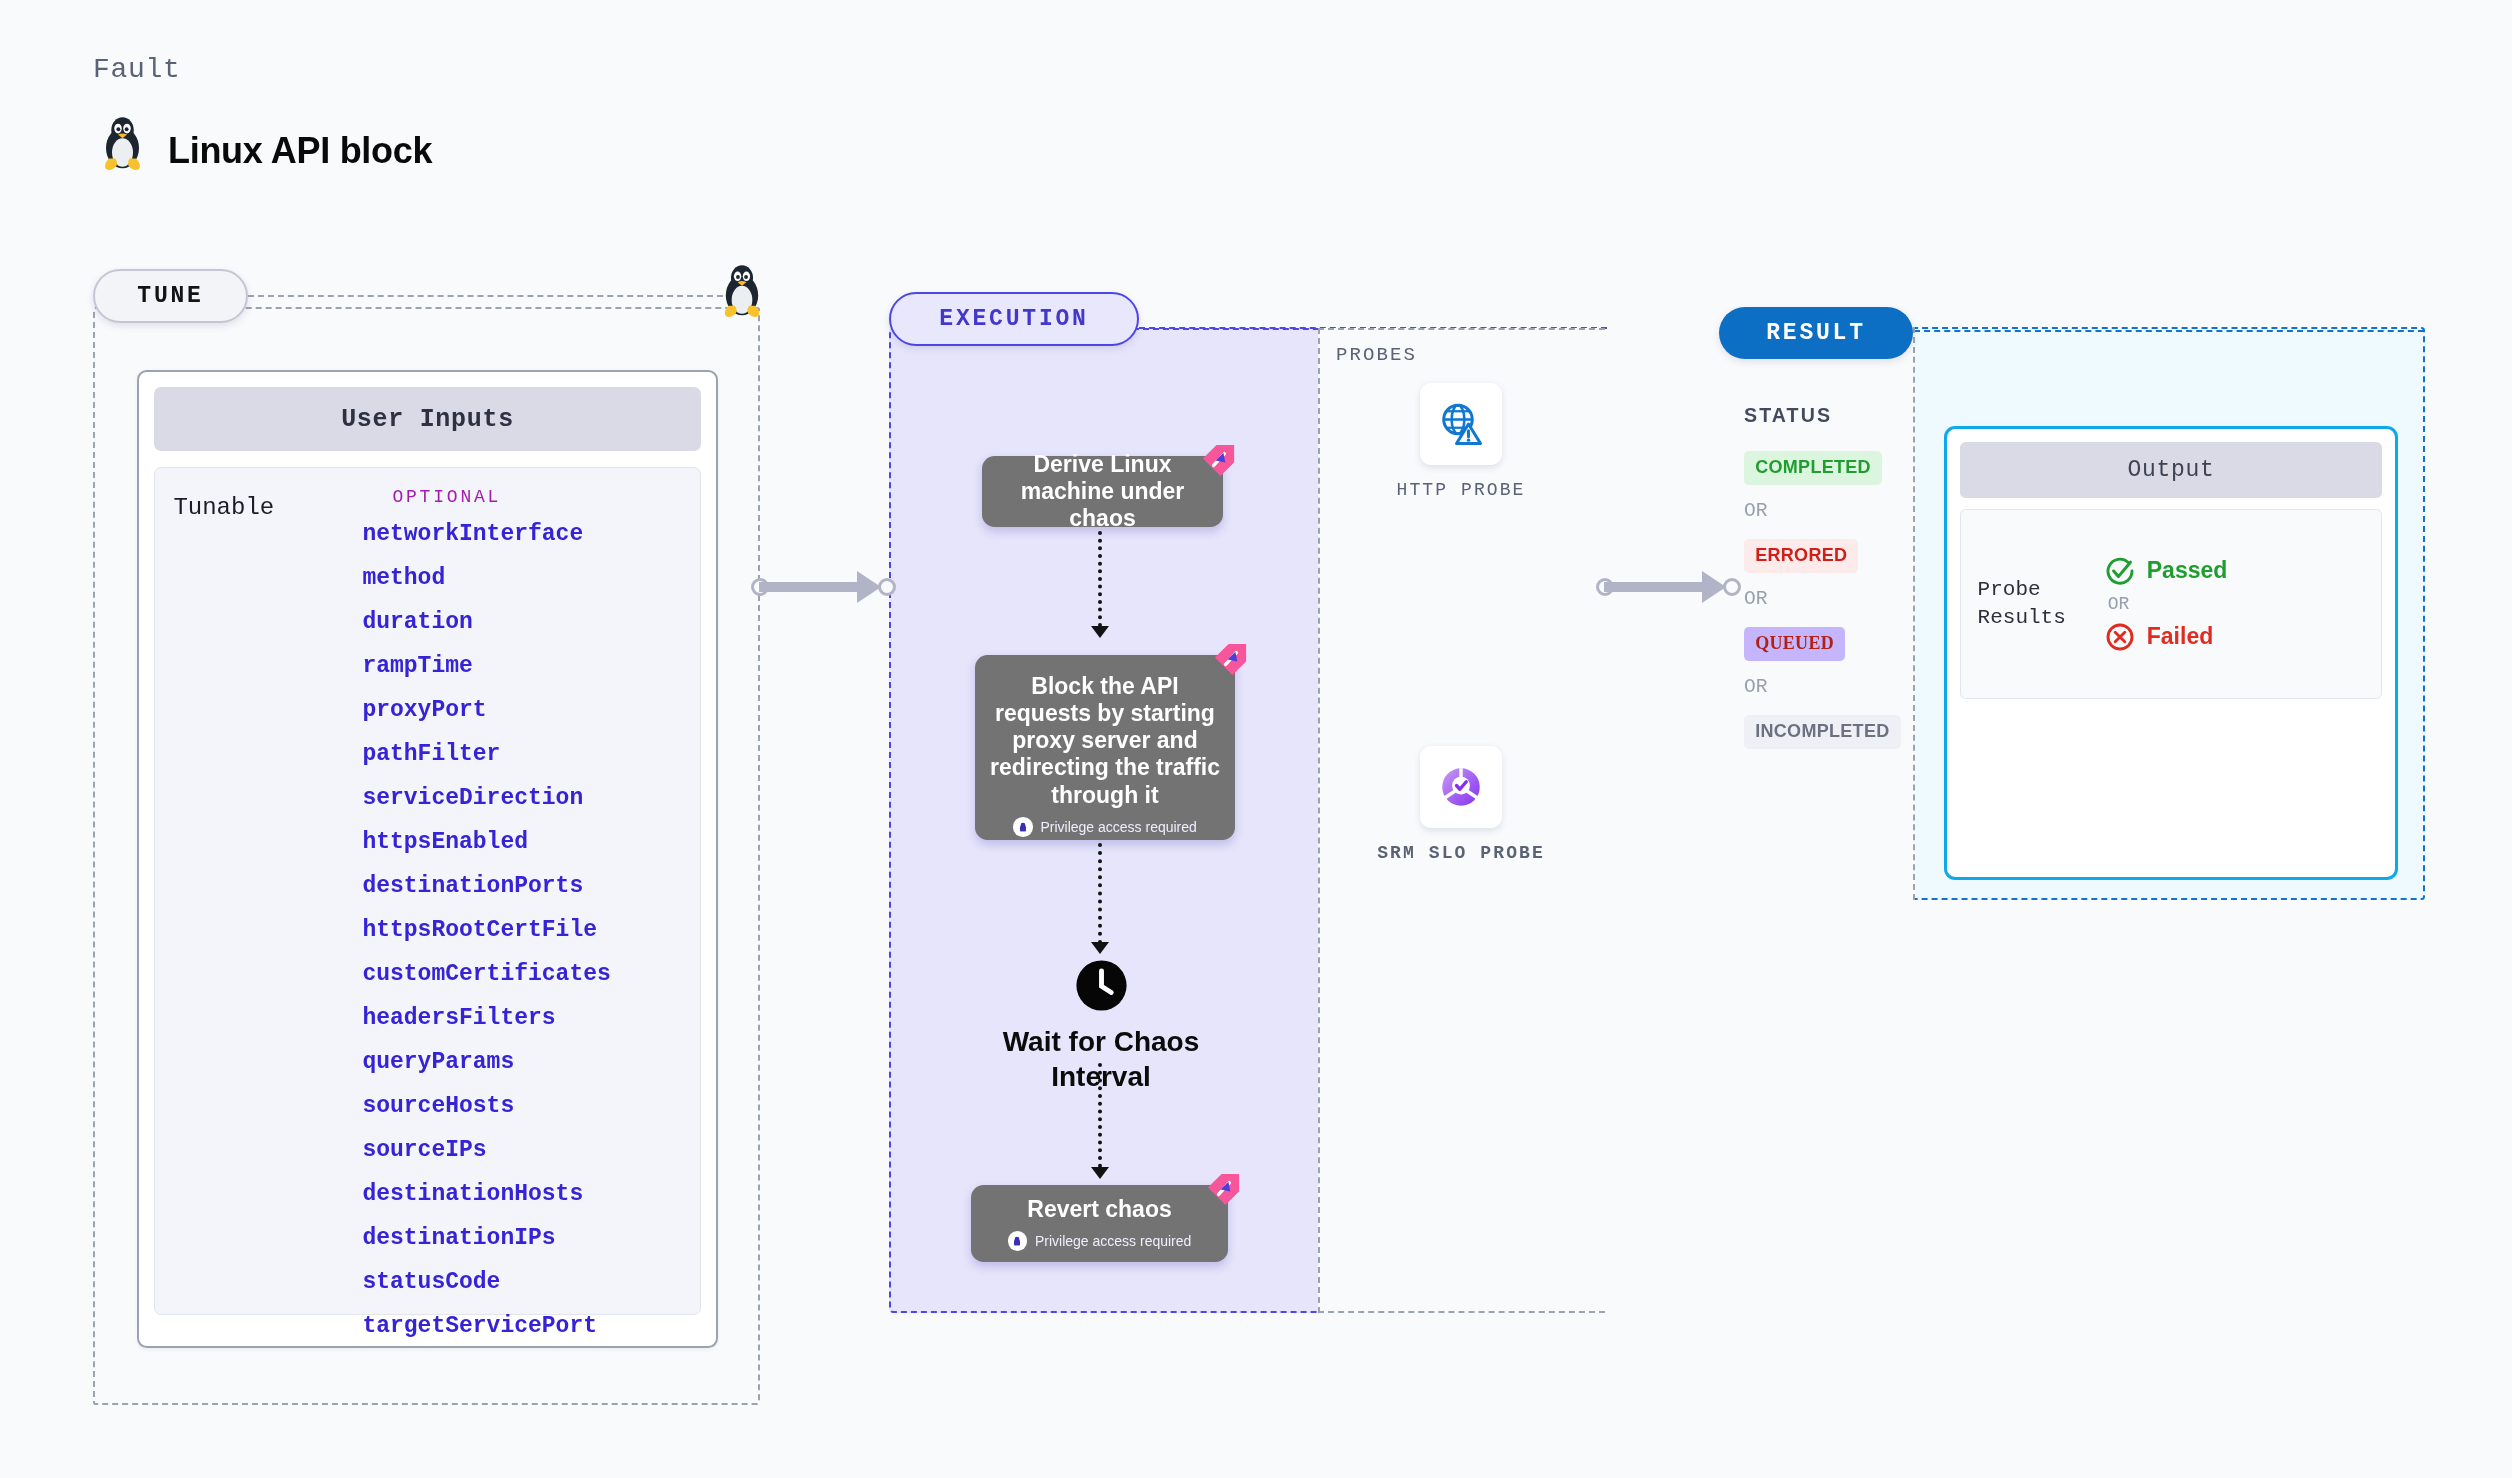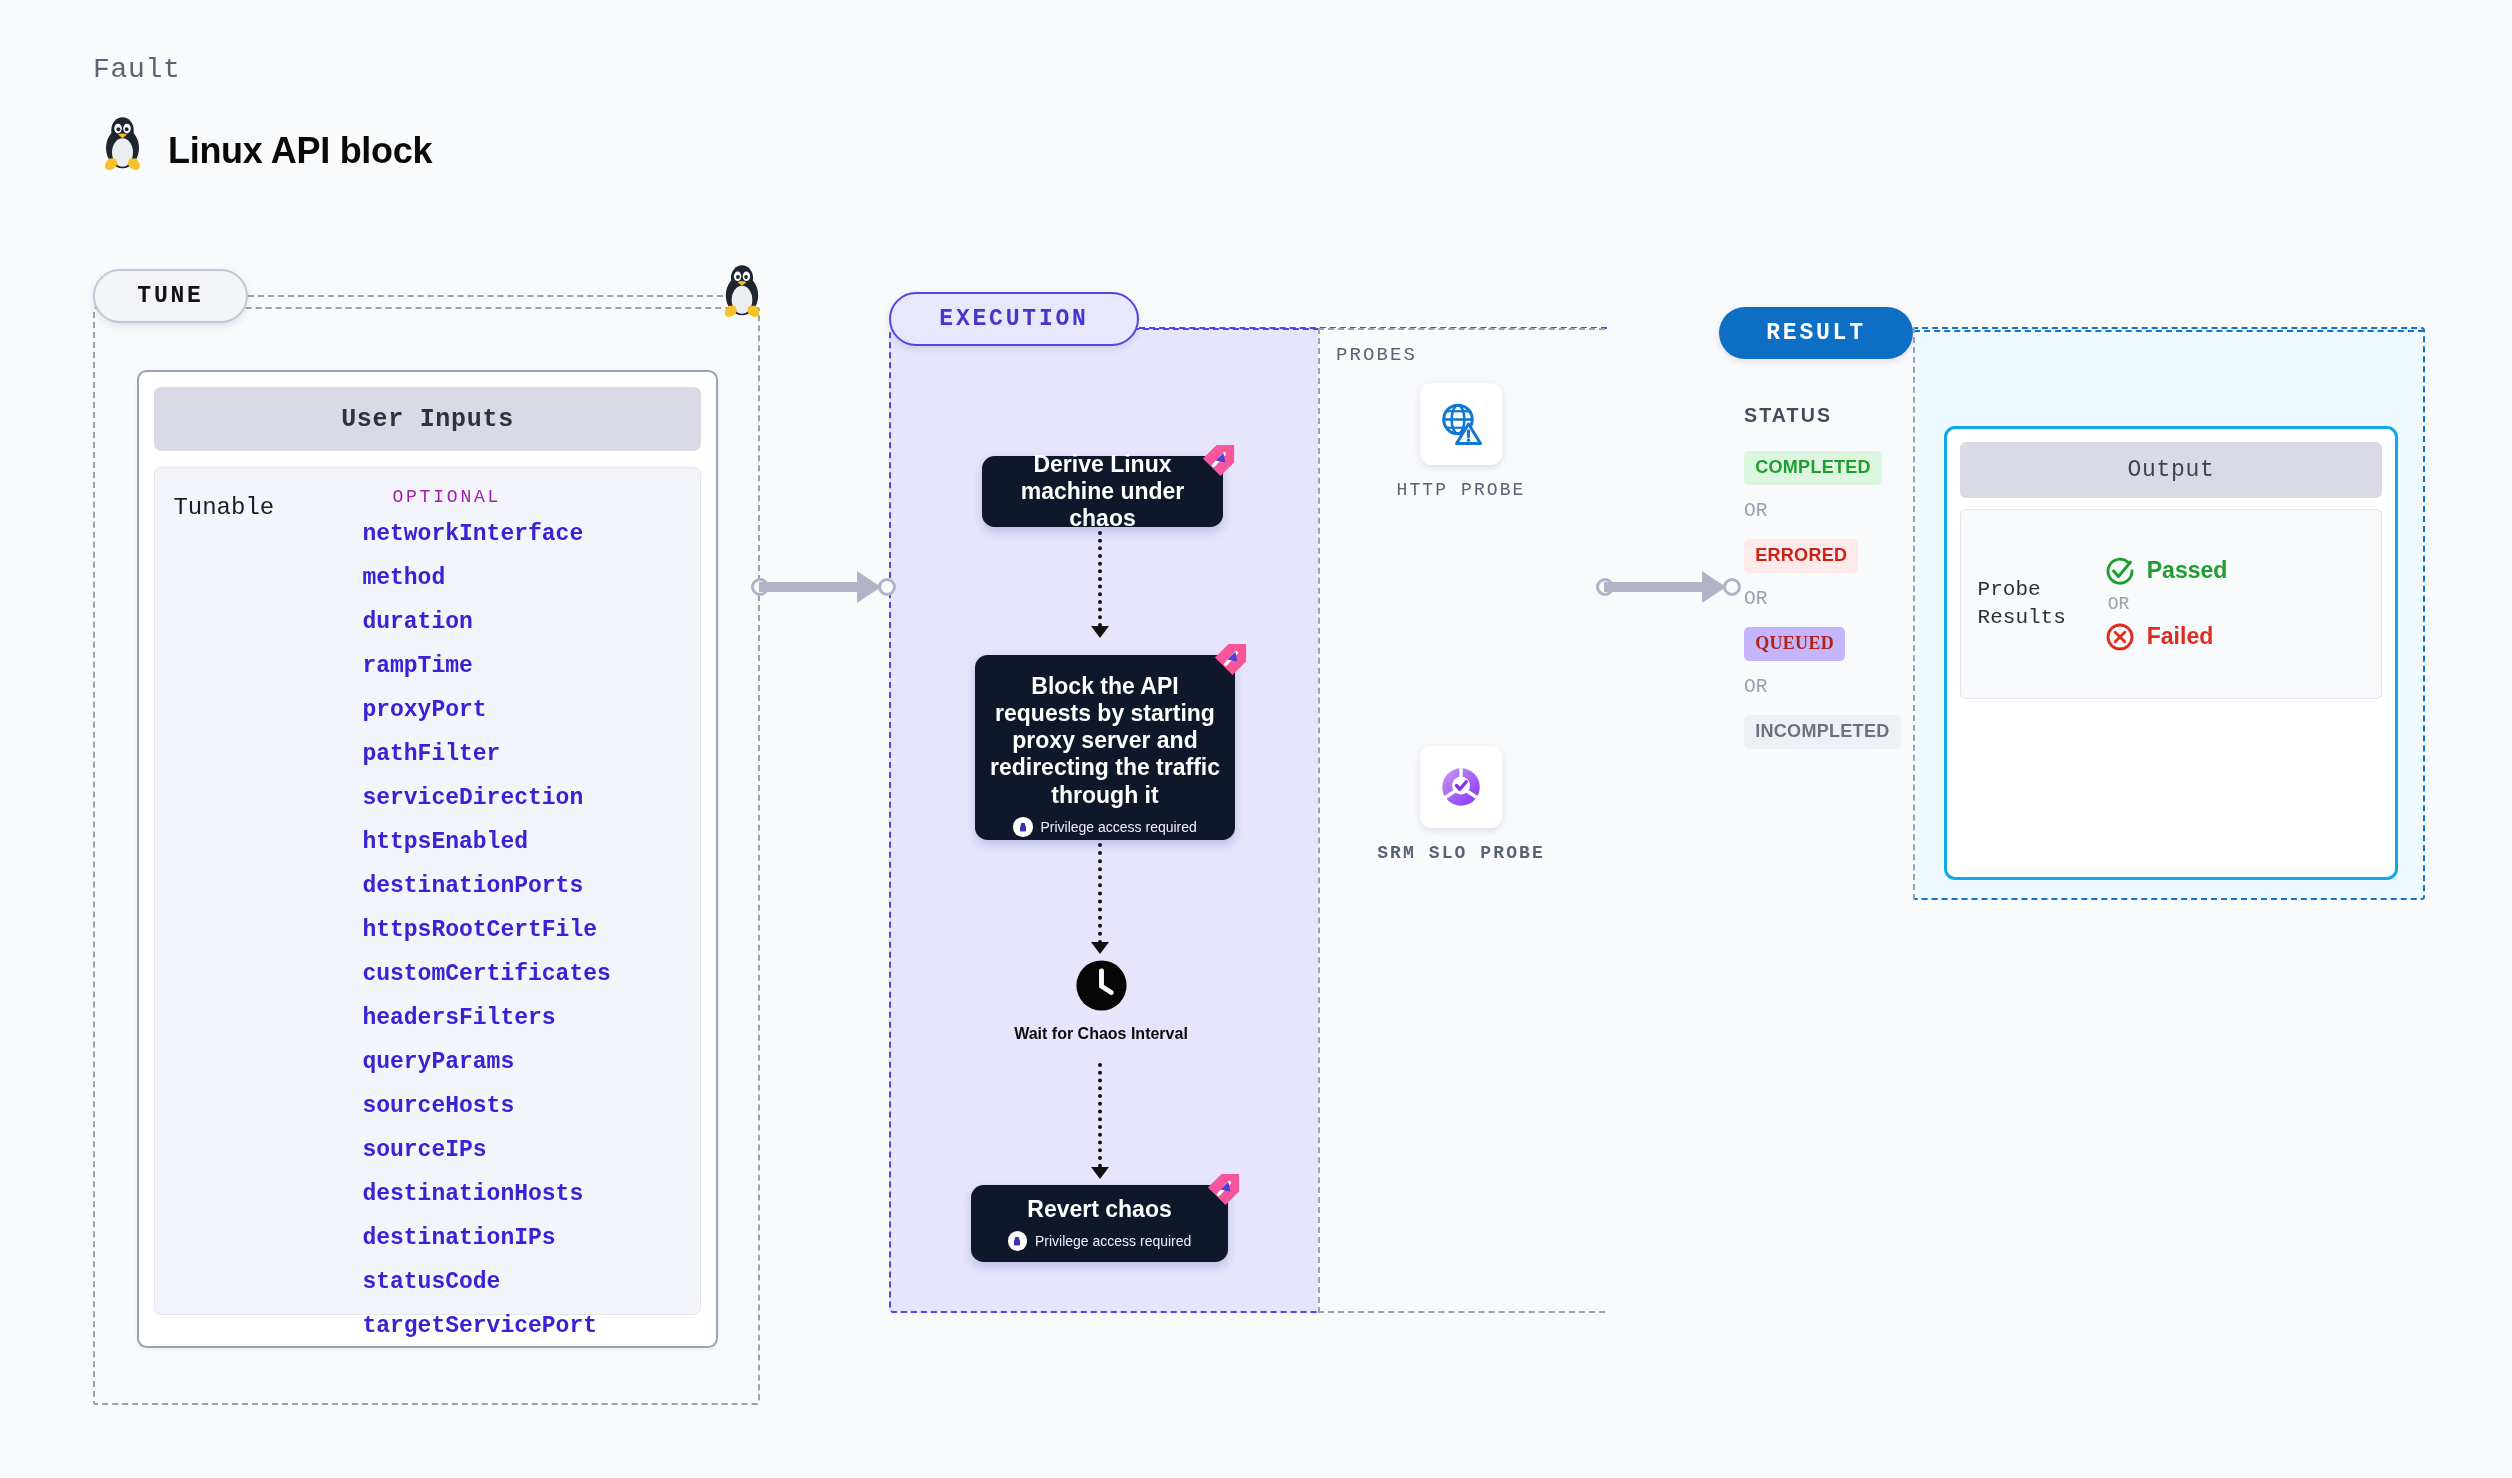--- a/index.html
+++ b/index.html
@@ -111,37 +111,37 @@
     display: flex; align-items: center; justify-content: center;
   }
   .probe-label {
     margin-top: 14px; text-align: center; line-height: 1.3;
     font-family: "Liberation Mono", monospace; font-size: 18px;
     color: #5a6276; letter-spacing: 2.1px;
   }
 
   
   .flow-card {
-    position: absolute; background: #0f172a; border-radius: 12.6px;
+    position: absolute; background: #737373; border-radius: 12.6px;
     color: #fff; text-align: center; z-index: 4;
     box-shadow: 0 4.2px 9.8px rgba(60,50,170,.22);
     display: flex; flex-direction: column; align-items: center; justify-content: center;
     padding: 9.8px 14px;
   }
   .flow-card .ctext { font-size: 23px; font-weight: bold; line-height: 1.18; }
   .priv { display: flex; align-items: center; gap: 7.7px; margin-top: 8.4px; }
   .priv-text { font-size: 14px; font-weight: normal; color: #f0eefd; }
   .lock-badge {
     width: 19.6px; height: 19.6px; border-radius: 50%; background: #fff;
     display: flex; align-items: center; justify-content: center; flex: none;
   }
   .corner-mark { position: absolute; right: -15.4px; top: -15.4px; width: 39px; height: 39px; }
 
   .clock-node { position: absolute; z-index: 4; width: 252px; text-align: center; }
-  .clock-caption { font-size: 16px; font-weight: bold; color: #0b0b0b; line-height: 1.25; margin-top: 9.8px; }
+  .clock-caption { font-size: 28px; font-weight: bold; color: #0b0b0b; line-height: 1.25; margin-top: 9.8px; }
 
   .dotted-connector {
     position: absolute; z-index: 3; width: 4.2px;
     border-left: 4.2px dotted #121212;
   }
   .conn-arrow {
     position: absolute; z-index: 3; width: 0; height: 0;
     border-left: 9px solid transparent; border-right: 9px solid transparent;
     border-top: 12.6px solid #121212;
   }

